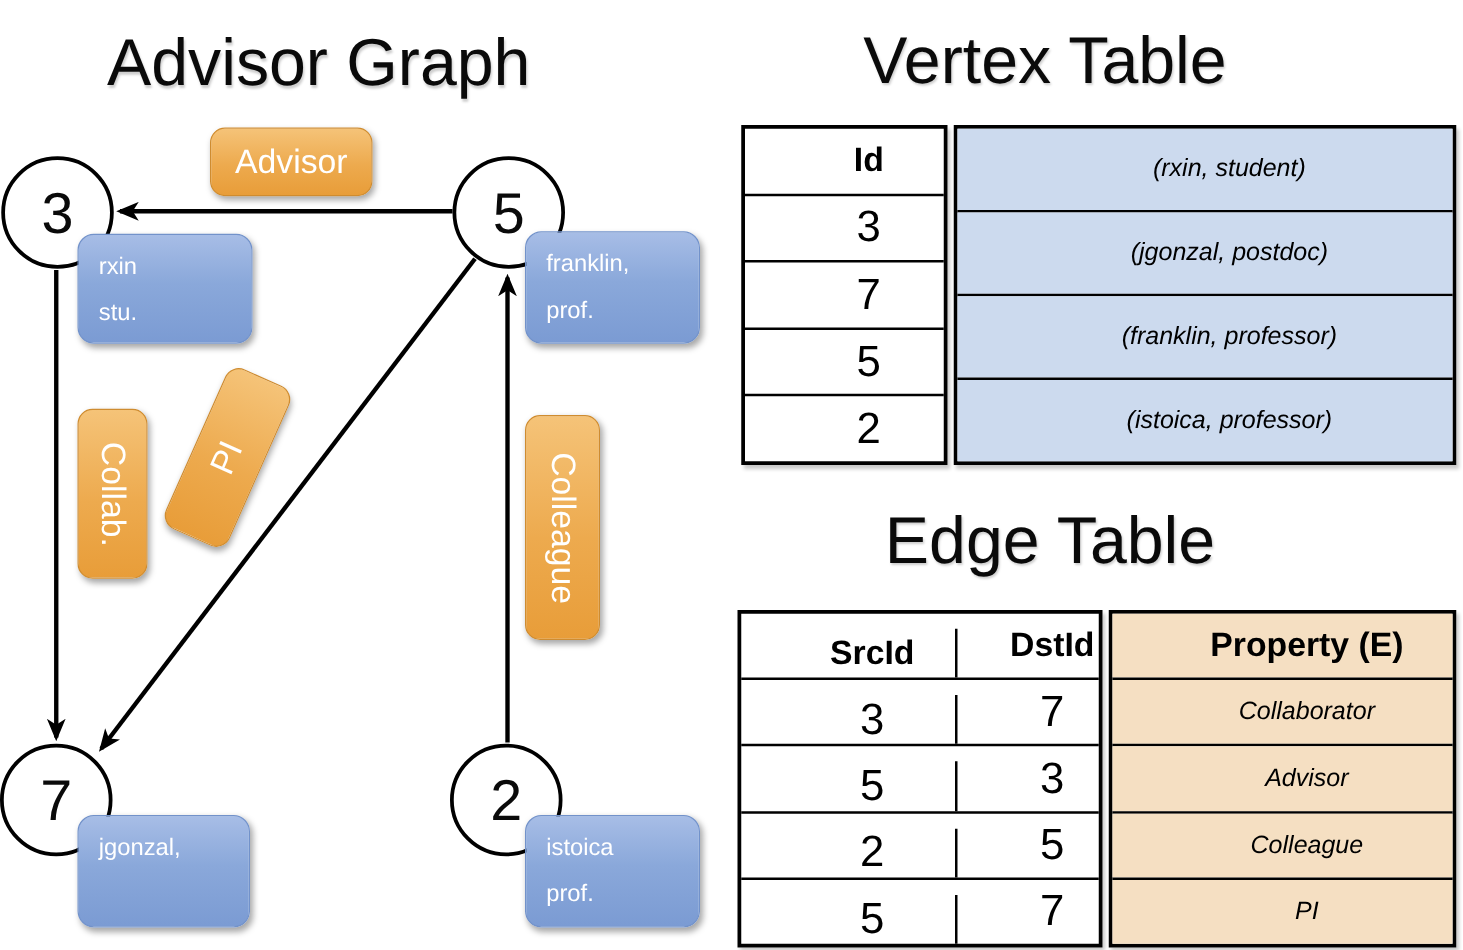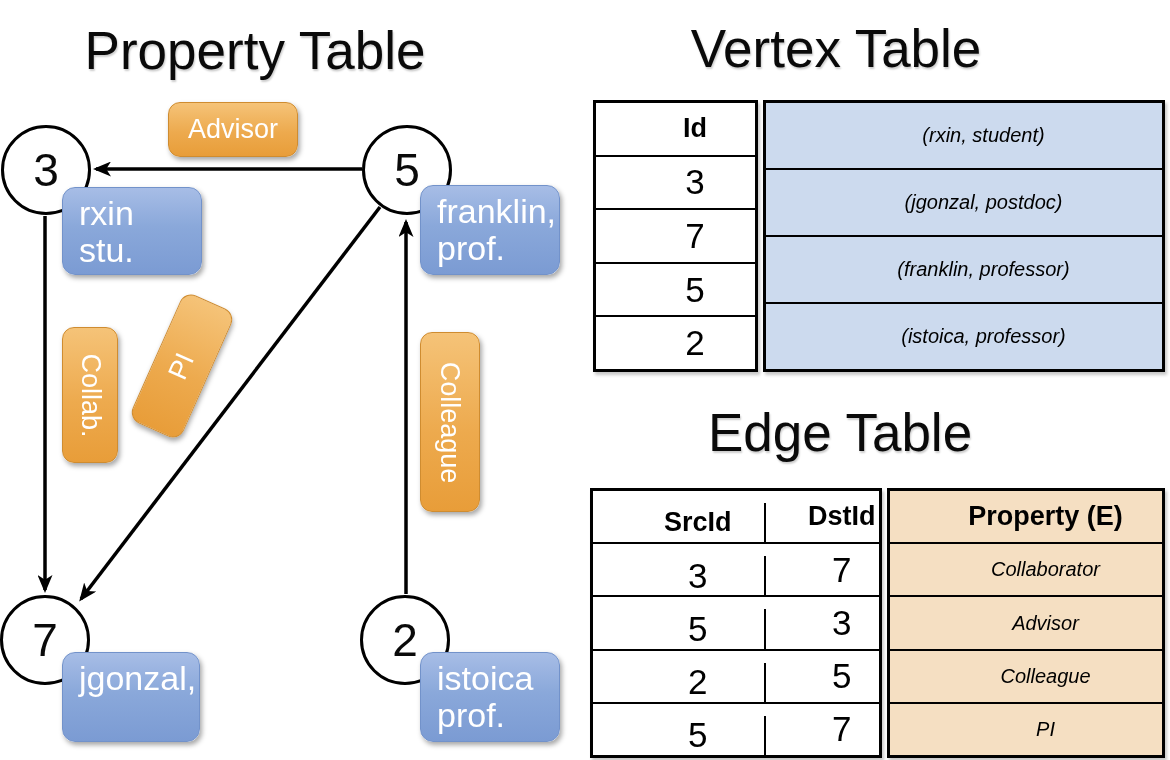--- a/index.html
+++ b/index.html
@@ -16,21 +16,21 @@
     position:absolute; width:90px; height:90px; box-sizing:border-box;
     border:3.5px solid #000; border-radius:50%; background:#fff;
     display:flex; align-items:center; justify-content:center;
     font-size:46px; color:#0a0a0a;
   }
   
   .vbox {
     position:absolute; box-sizing:border-box; border-radius:13px;
     background:linear-gradient(180deg,#a7bde6 0%,#8aa8da 45%,#7b9bd3 100%);
     border:1px solid #7292ca; box-shadow:2px 3px 5px rgba(0,0,0,0.35);
-    color:#fff; font-size:34px; line-height:37px; padding:7px 0 0 16px;
+    color:#fff; font-size:19px; line-height:37px; padding:7px 0 0 16px;
   }
   
   .ebox {
     position:absolute; box-sizing:border-box; border-radius:12px;
     background:linear-gradient(180deg,#f5c378 0%,#edaa4e 55%,#e89d39 100%);
     border:1px solid #cf8c30; box-shadow:2px 3px 5px rgba(0,0,0,0.35);
     color:#fff; font-size:27px; display:flex; align-items:center; justify-content:center;
   }
   .rot-cw  { transform:rotate(90deg);  white-space:nowrap; }
   .rot-ccw { transform:rotate(-90deg); white-space:nowrap; }
@@ -51,21 +51,21 @@
   .tprop{ font-size:20px;font-style:italic; }
   .bg-v .cell { background:#ccdaee; }
   .bg-e .cell { background:#f5dfc2; }
   svg.edges { position:absolute; left:0; top:0; }
 </style>
 </head>
 <body>
 
 <div class="canvas">
 
-  <div class="fig-title" style="left:25px; top:20px; width:460px;">Property Table</div>
+  <div class="fig-title" style="left:25px; top:20px; width:460px;">Advisor Graph</div>
 
   <svg class="edges" width="585" height="760" aria-hidden="true">
     <defs>
       <marker id="ah" viewBox="0 0 12 10" refX="10" refY="5" markerUnits="userSpaceOnUse" markerWidth="18" markerHeight="15" orient="auto">
         <path d="M0,0 L12,5 L0,10 L3.2,5 Z" fill="#000"></path>
       </marker>
     </defs>
     <line x1="362" y1="169" x2="96" y2="169" stroke="#000" stroke-width="3.5" marker-end="url(#ah)"></line>
     <line x1="45" y1="216" x2="45" y2="590" stroke="#000" stroke-width="3.5" marker-end="url(#ah)"></line>
     <line x1="380" y1="207" x2="81" y2="599" stroke="#000" stroke-width="3.5" marker-end="url(#ah)"></line>

